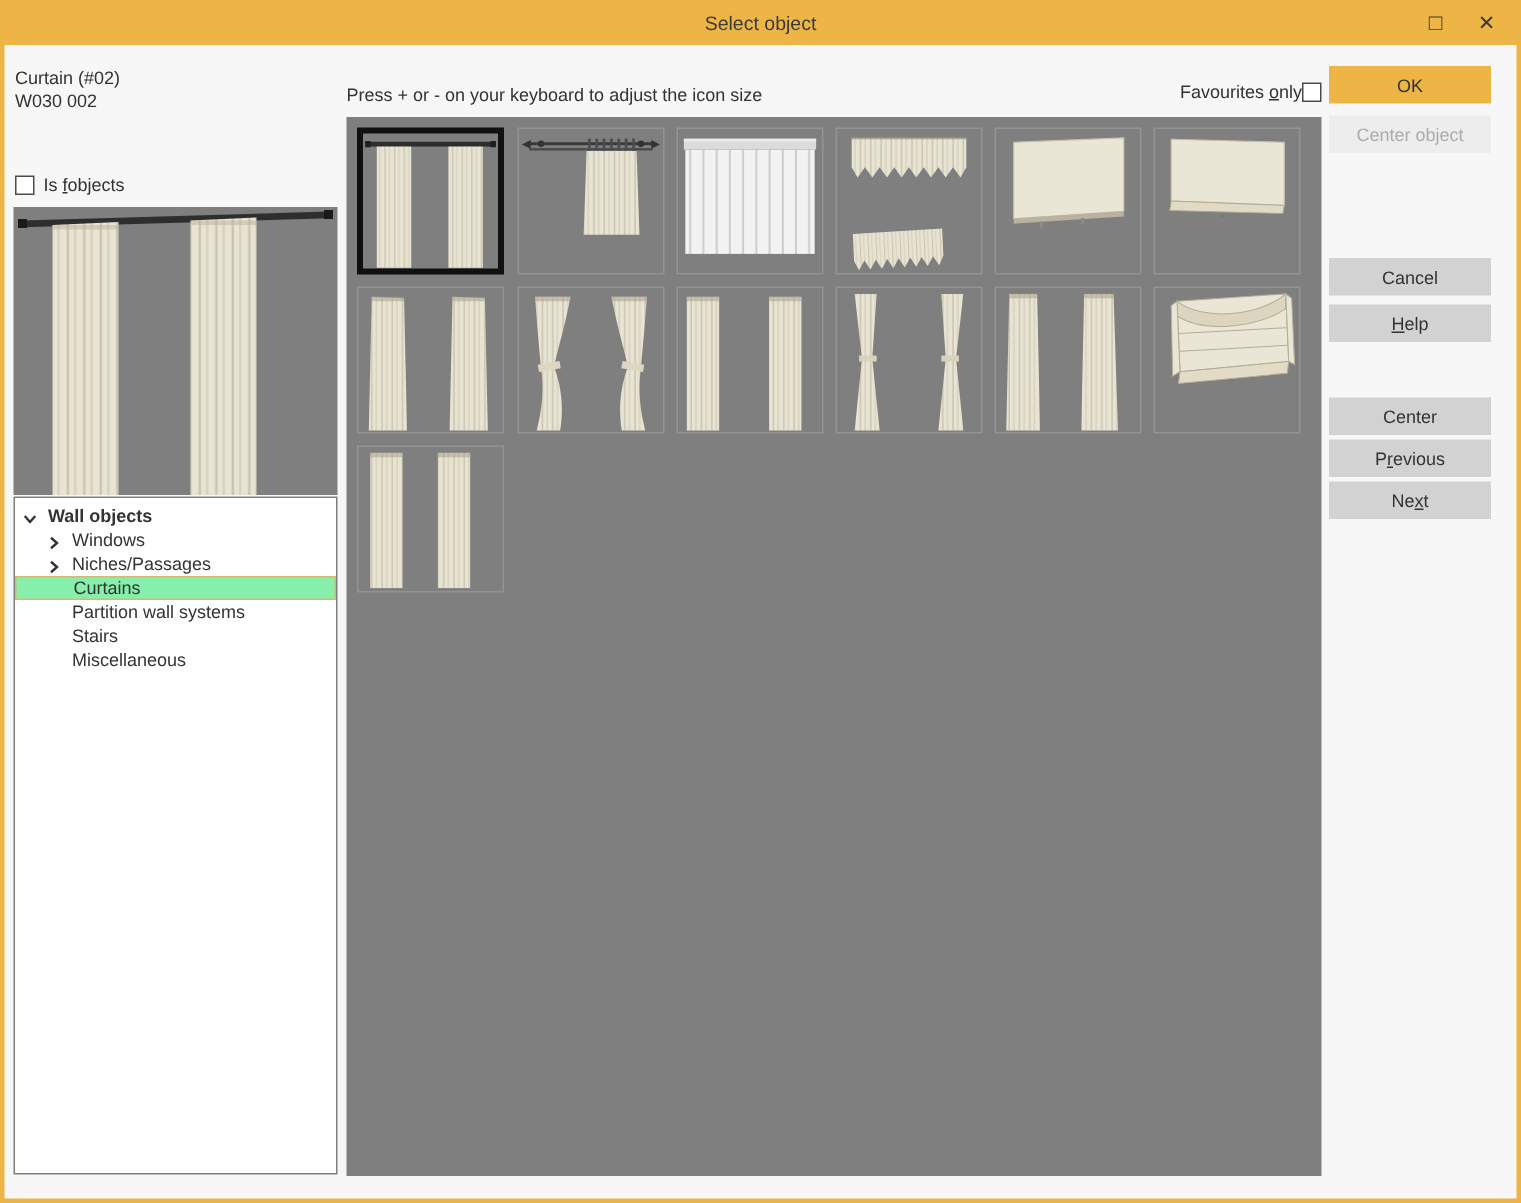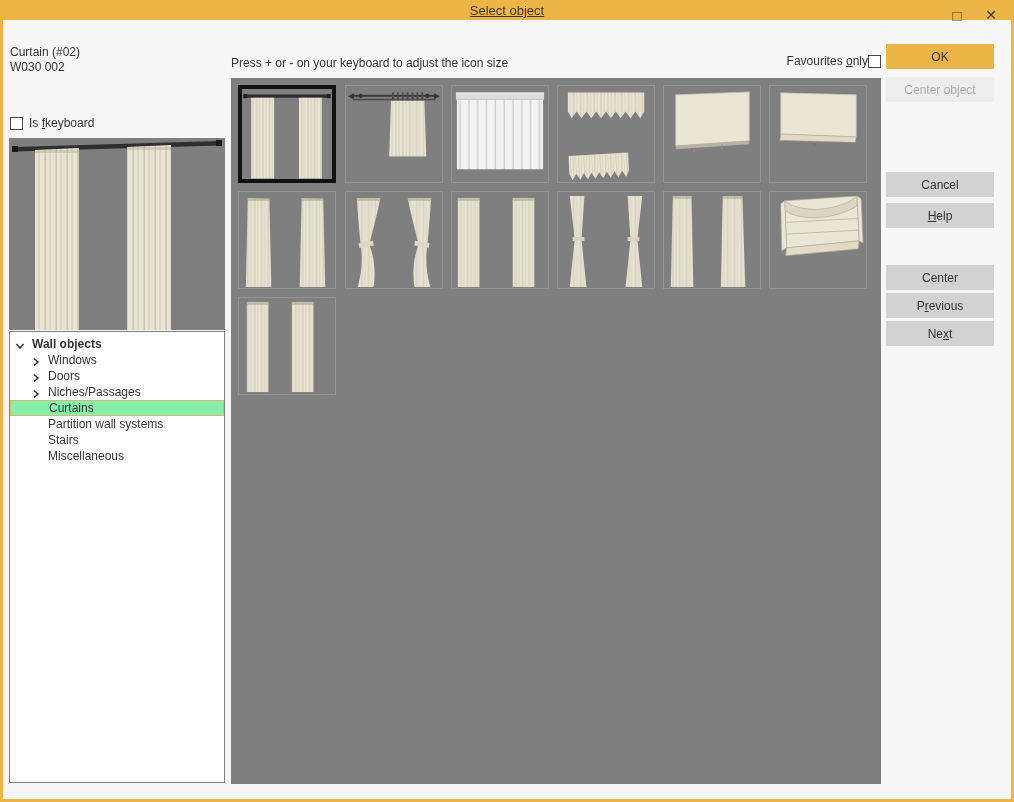--- a/index.html
+++ b/index.html
@@ -12,24 +12,24 @@
     position: relative;
     width: 1014px;
     height: 802px;
     background: #F7F7F7;
     box-shadow: inset 0 0 0 3px #ECB546;
     overflow: hidden;
     font-size: 12px;
   }
   
   .titlebar {
-    position: absolute; top: 0; left: 0; width: 1014px; height: 20px;
+    position: absolute; top: 0; left: 0; width: 1014px; height: 30px;
     background: #ECB546;
     display: flex; align-items: center; justify-content: center;
-    font-size: 13px; color: #3a3a3a; text-decoration: underline;
+    font-size: 13px; color: #3a3a3a;
   }
   .win-btn {
     position: absolute; top: 0; height: 30px; width: 30px;
     display: flex; align-items: center; justify-content: center;
     color: #3a3a3a; cursor: default; font-size: 14px;
   }
   .btn-max { right: 42px; font-size: 15px; }
   .btn-close { right: 8px; }
   
   .obj-name { position: absolute; left: 10px; top: 45px; }
@@ -115,21 +115,21 @@
     <span>Select object</span>
     <span class="win-btn btn-max">□</span>
     <span class="win-btn btn-close">✕</span>
   </div>
 
   <div class="obj-name">Curtain (#02)</div>
   <div class="obj-code">W030 002</div>
 
   <div class="fav-row">
     <span class="checkbox"></span>
-    <label><span>Is </span><u>f</u><span>keyboard</span></label>
+    <label><span>Is </span><u>f</u><span>objects</span></label>
   </div>
 
   <div class="preview">
     <svg viewBox="0 0 216 192">
       <polygon points="6,9 210,3 210,7.5 6,13.5" fill="#2e2e2e"></polygon>
       <rect x="3" y="8" width="6" height="6" fill="#1a1a1a"></rect>
       <rect x="207" y="2" width="6" height="6" fill="#1a1a1a"></rect>
       <polygon points="26,12 70,10 70,192 26,192" fill="url(#stP)"></polygon>
       <polygon points="118,9 162,7 162,192 118,192" fill="url(#stP)"></polygon>
       <rect x="26" y="12" width="44" height="3" fill="#B9B29B" opacity="0.5"></rect>
@@ -142,26 +142,20 @@
       <span class="chev"><svg viewBox="0 0 10 10">
             <polyline points="1.5,3 5,7 8.5,3" fill="none" stroke="#333" stroke-width="1.6"></polyline>
           </svg></span>
       <span class="lbl">Wall objects</span>
     </div>
     <div class="tree-row child">
       <span class="chev"><svg viewBox="0 0 10 10">
             <polyline points="3,1.5 7,5 3,8.5" fill="none" stroke="#333" stroke-width="1.6"></polyline>
           </svg></span>
       <span class="lbl">Windows</span>
-    </div>
-    <div class="tree-row child">
-      <span class="chev"><svg viewBox="0 0 10 10">
-            <polyline points="3,1.5 7,5 3,8.5" fill="none" stroke="#333" stroke-width="1.6"></polyline>
-          </svg></span>
-      <span class="lbl">Doors</span>
     </div>
     <div class="tree-row child">
       <span class="chev"><svg viewBox="0 0 10 10">
             <polyline points="3,1.5 7,5 3,8.5" fill="none" stroke="#333" stroke-width="1.6"></polyline>
           </svg></span>
       <span class="lbl">Niches/Passages</span>
     </div>
     <div class="tree-row child selected">
       <span class="lbl">Curtains</span>
     </div>

